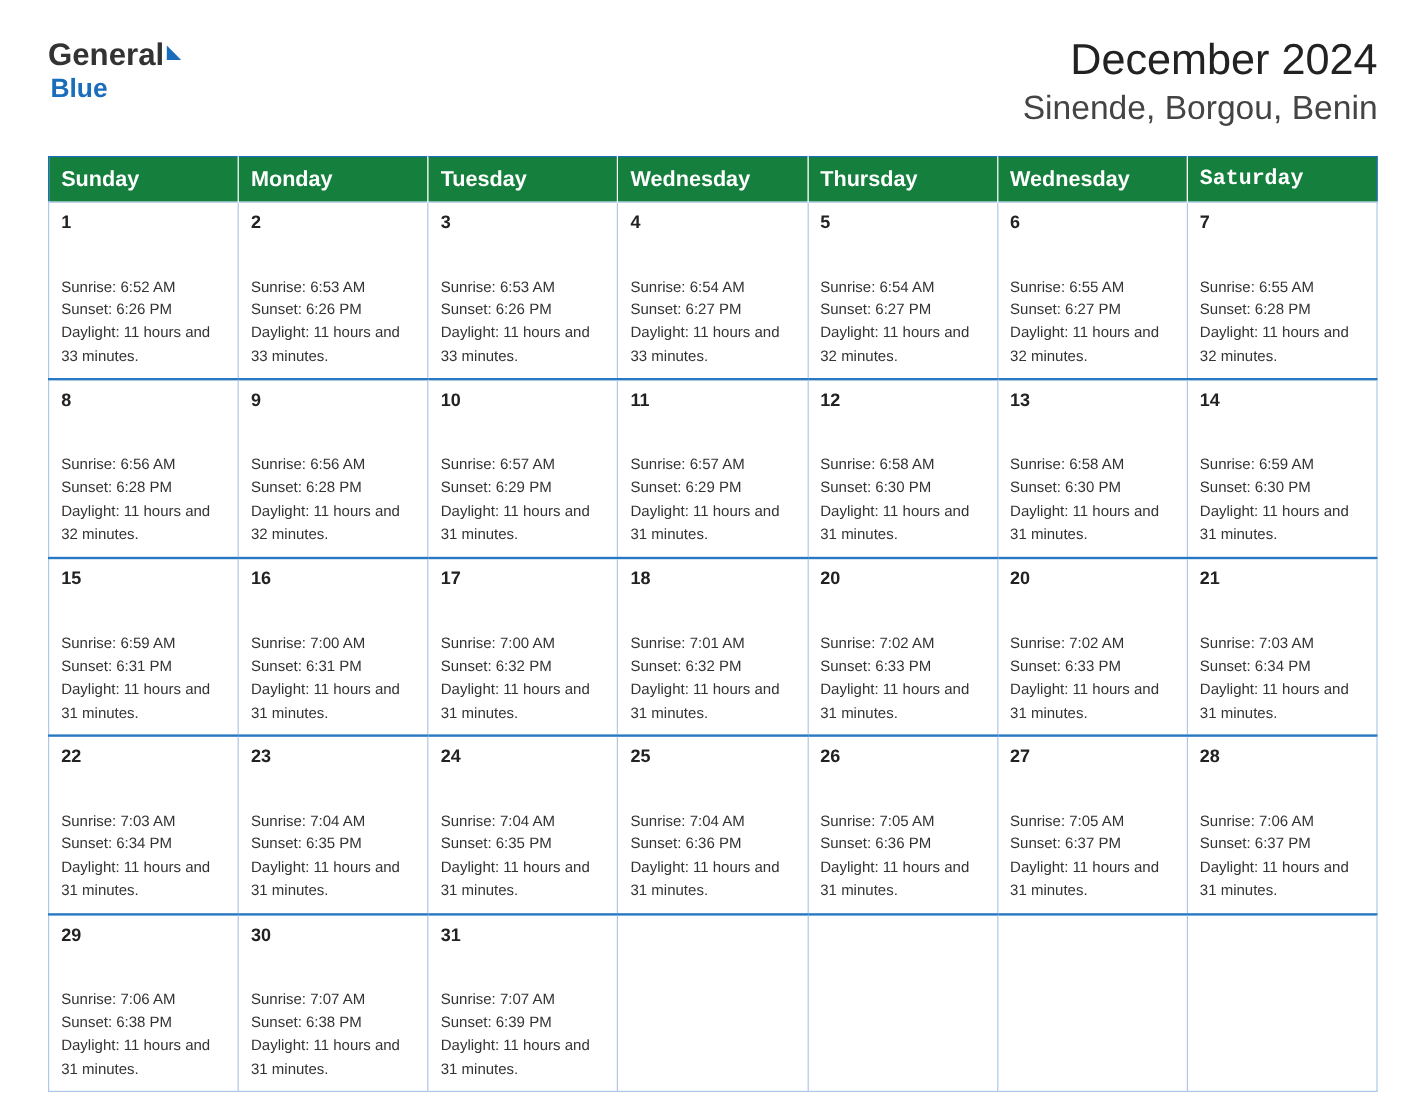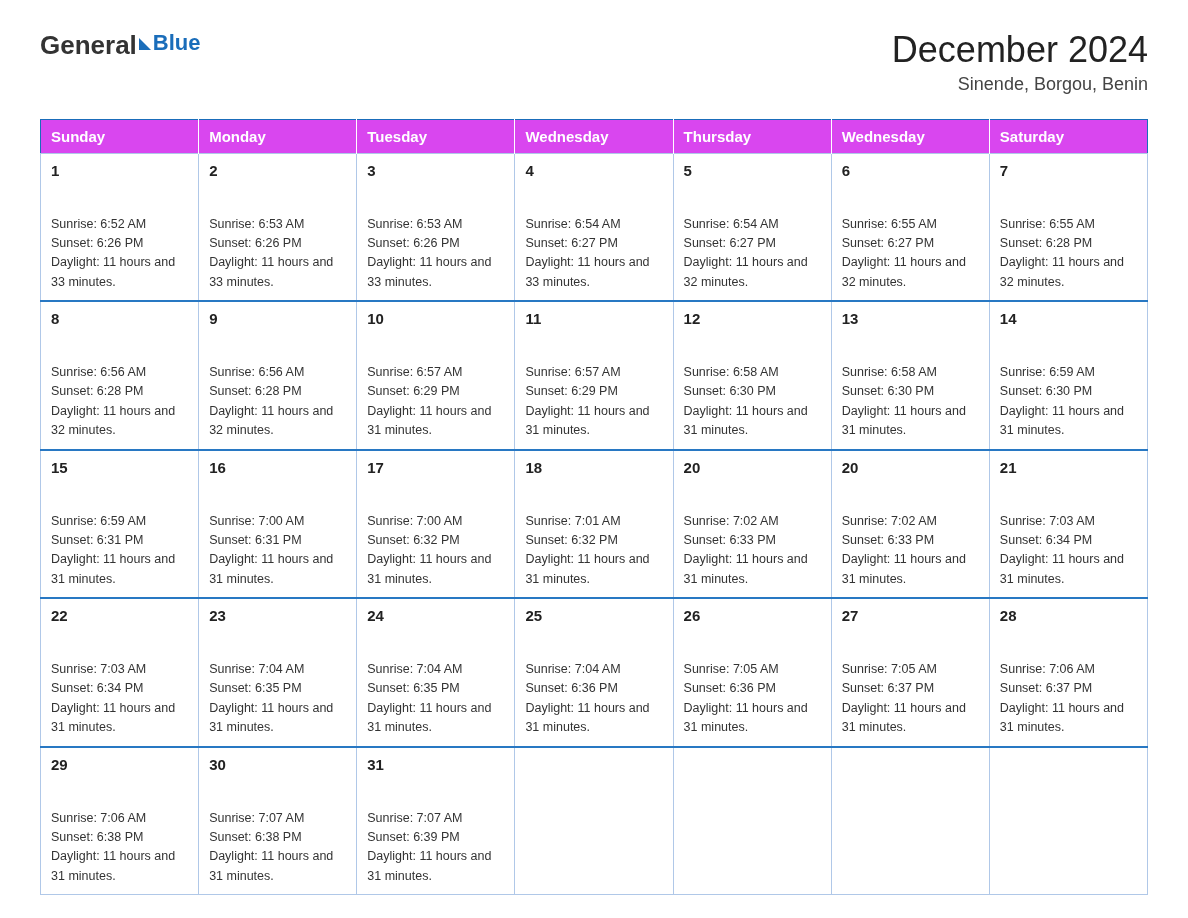--- a/index.html
+++ b/index.html
@@ -12,21 +12,21 @@
       min-height: 918px;
     }
     .header {
       display: flex;
       justify-content: space-between;
       align-items: flex-start;
       margin-bottom: 24px;
     }
     .logo {
       display: flex;
-      flex-direction: row;
+      flex-direction: column;
     }
     .logo-text {
       display: flex;
       align-items: center;
       font-size: 26px;
       font-weight: bold;
       color: #333;
     }
     .logo-general { color: #333; }
     .logo-blue { color: #1a6dba; }
@@ -43,39 +43,39 @@
     .title-block {
       text-align: right;
     }
     .main-title {
       font-size: 36px;
       font-weight: normal;
       color: #222;
       line-height: 1.1;
     }
     .subtitle {
-      font-size: 18px;
+      font-size: 28px;
       color: #444;
       margin-top: 4px;
     }
     .calendar {
       width: 100%;
       border-collapse: collapse;
       border: 1px solid #1a6dba;
     }
     .calendar th {
-      background-color: #d946ef;
+      background-color: #15803d;
       color: #fff;
-      font-size: 15px;
+      font-size: 18px;
       font-weight: bold;
       padding: 8px 10px;
       text-align: left;
       border-right: 1px solid #fff;
     }
-    .calendar th:last-child { border-right: none; }
+    .calendar th:last-child { border-right: none; font-family: Liberation Mono, monospace; }
     .calendar td {
       vertical-align: top;
       padding: 8px 10px;
       border: 1px solid #b0c8e8;
       font-size: 13px;
       width: calc(100% / 7);
     }
     .calendar tr.week-row td {
       border-bottom: 2px solid #2878c3;
     }

